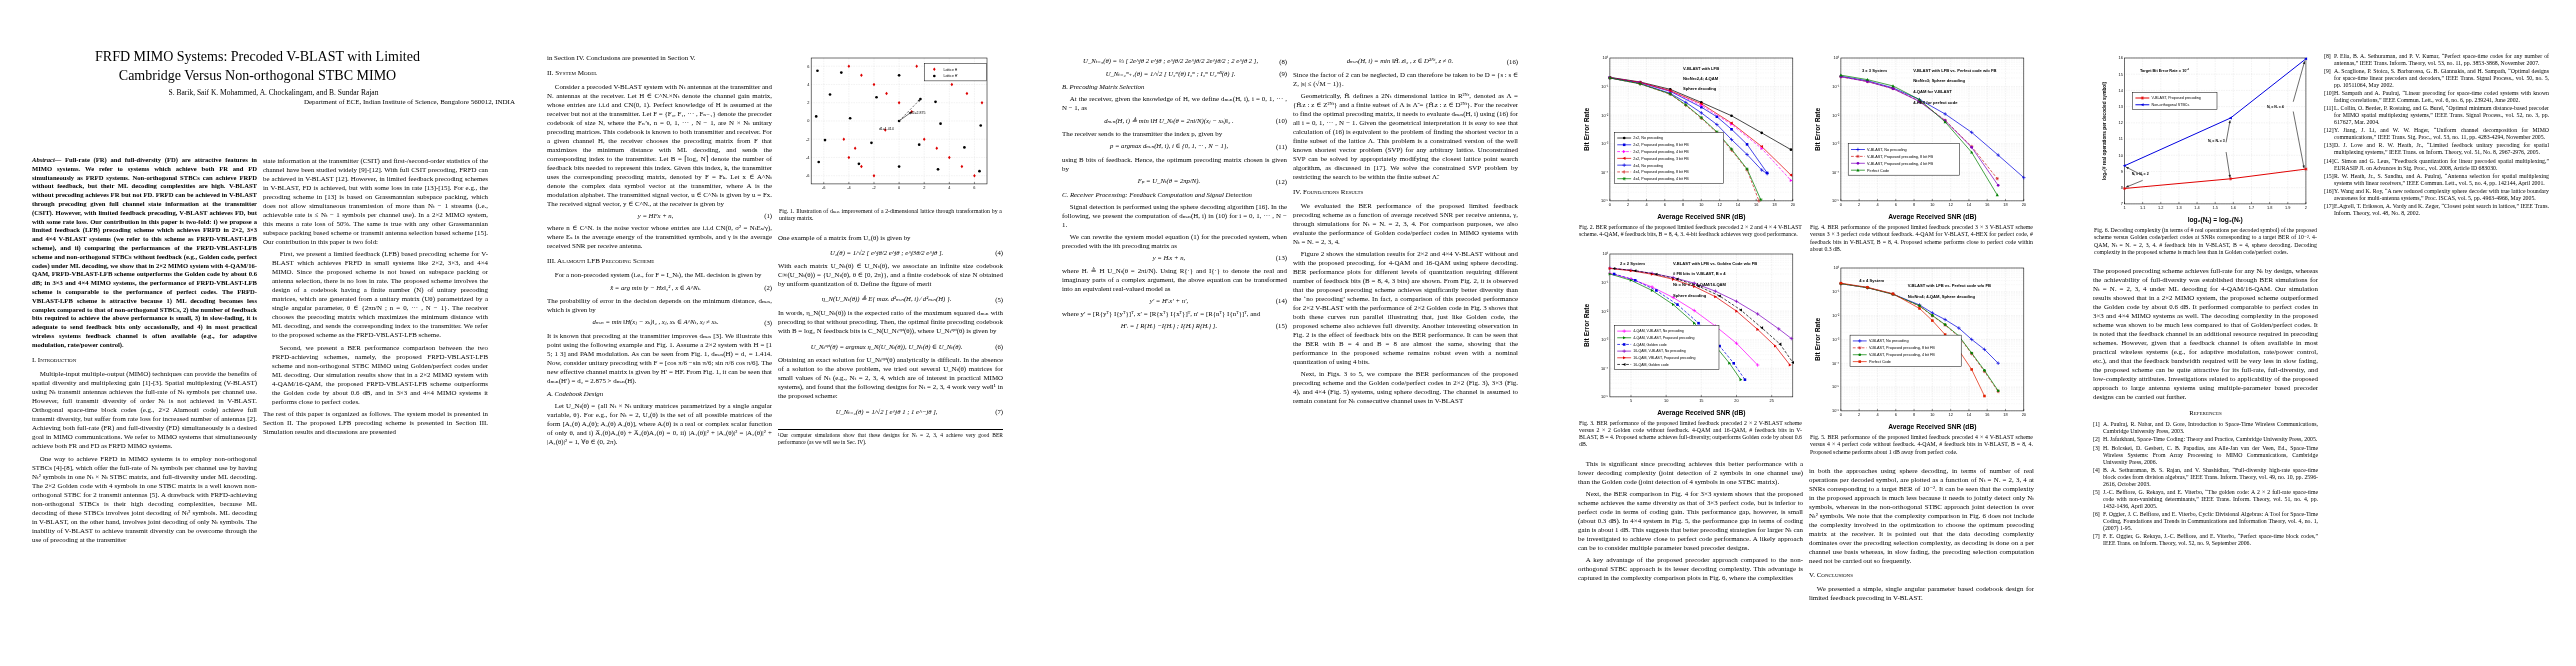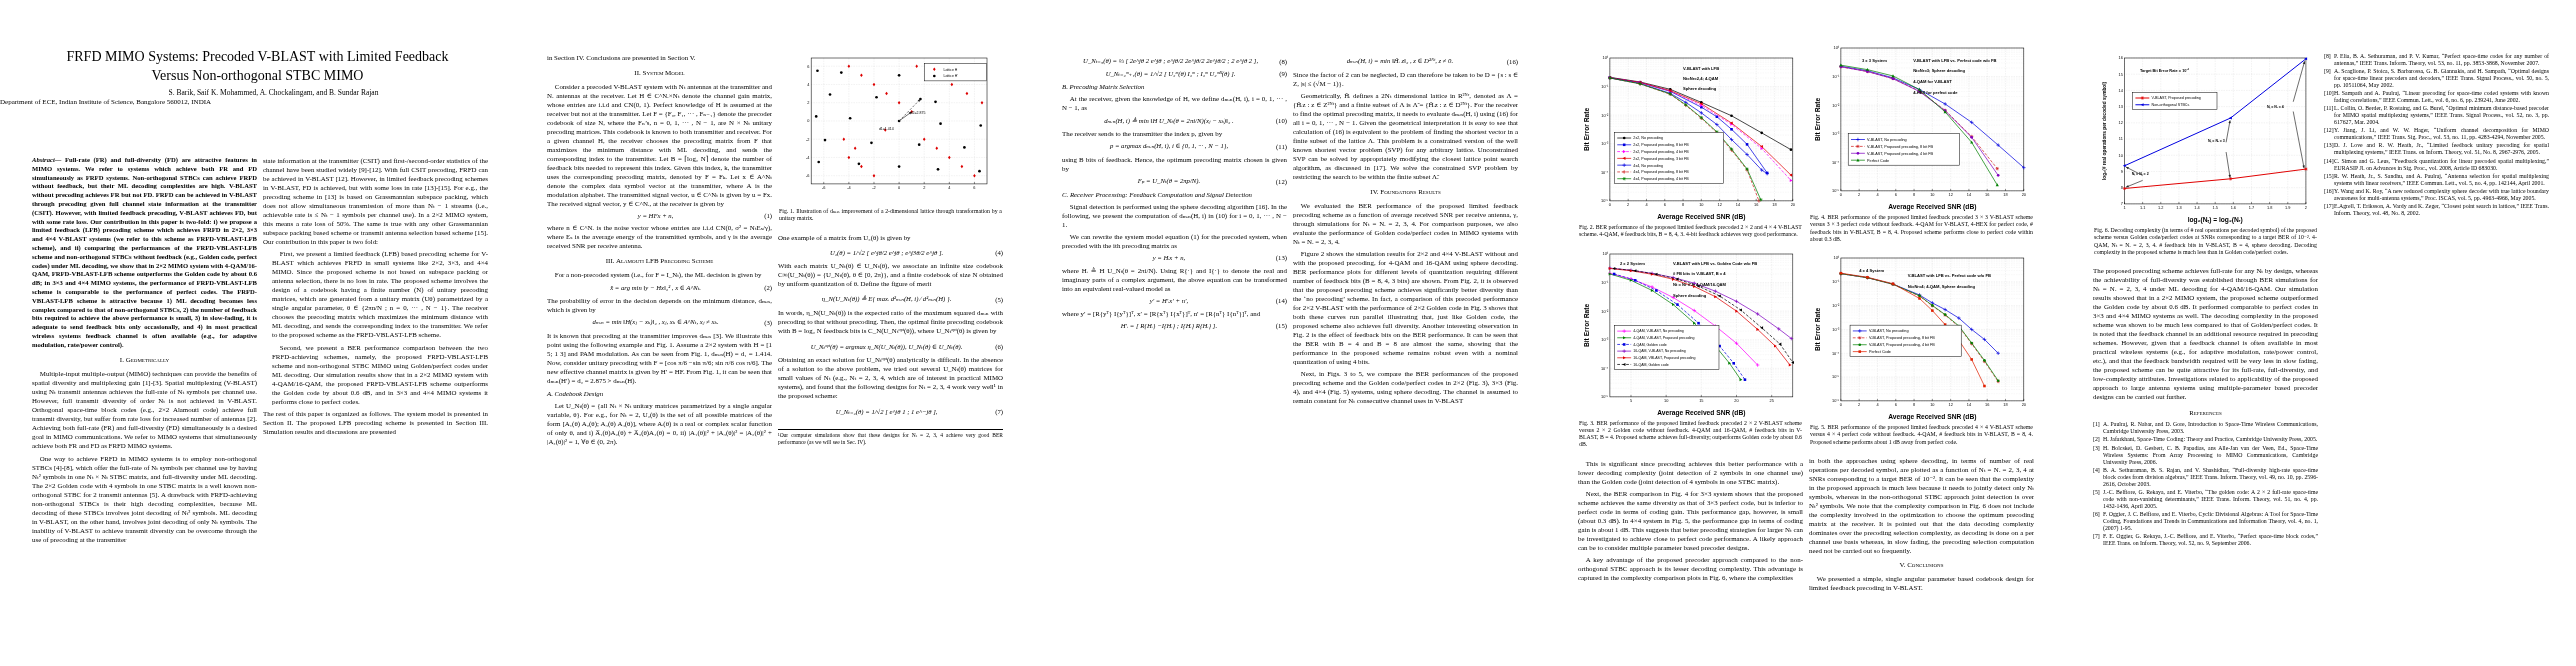--- a/index.html
+++ b/index.html
@@ -1,52 +1,52 @@
 <!DOCTYPE html>
 <html style="font-size:9px"><head>
 <meta charset="utf-8">
 <style>
   html,body{margin:0;padding:0}
   body{width:2576px;height:667px;background:#ffffff;font-family:"Liberation Serif","DejaVu Serif",serif;color:#000;overflow:hidden;position:relative}
   .page{position:absolute;top:0;width:515px;height:667px;background:#fff}
   .stamp{position:absolute;left:12.2px;top:438px;transform:rotate(-90deg);transform-origin:0 0;white-space:nowrap;font-size:10.6px;letter-spacing:0.8px;color:#7a7a7a}
   .title{position:absolute;top:47px;left:50%;transform:translateX(-50%);width:389px;text-align:center;font-size:14px;line-height:19px}
   .authors{position:absolute;top:88px;left:16px;width:100%;text-align:center;font-size:7.5px}
-  .affil{position:absolute;top:98px;left:0;width:100%;text-align:left;font-size:7px}
+  .affil{position:absolute;top:98px;left:0;width:100%;text-align:right;font-size:7px}
   .col{position:absolute;width:225px}
   .flexcol{display:flex;flex-direction:column;height:606px}
   .par,.pari{font-size:6.9px;line-height:9px;text-align:justify;margin:0 0 3.3px 0;text-indent:7.8px}
   .parn{font-size:6.9px;line-height:9px;text-align:justify;margin:0 0 3.3px 0}
   .pari{margin-left:9px}
   .abstract{font-size:6.6px;line-height:8.8px;font-weight:bold;text-align:justify;margin:0 0 5.6px 0}
   .abs-label{font-style:italic}
-  .sec-h{font-size:7px;text-align:center;font-variant:small-caps;margin:6.7px 0 5px 0}
+  .sec-h{font-size:7px;text-align:left;font-variant:small-caps;margin:6.7px 0 5px 0}
   .sub-h{font-size:6.8px;font-style:italic;margin:5.6px 0 3.9px 0}
   .eqrow{display:flex;align-items:center;margin:4.4px 0;font-size:6.7px}
   .eqbody{flex:1;text-align:center;font-style:italic;padding:0 2.2px}
   .eqnum{font-style:normal}
   .fig-cap{font-size:5.8px;line-height:7.2px;text-align:justify;margin:2.2px 1.1px 10px 1.1px}
   .footnote{font-size:5.5px;line-height:6.8px;text-align:justify;border-top:0.6px solid #000;padding-top:2.2px;margin-top:9px}
   .ref-h{font-size:6.7px;text-align:center;font-variant:small-caps;margin:7.8px 0 5.6px 0}
   .ref{font-size:5.8px;line-height:7px;text-align:justify;margin:0 0 1.1px 0;padding-left:10px;position:relative}
   .ref .num{position:absolute;left:0}
   svg.chart{display:block;margin:0 auto 1.1px auto}
 </style>
 </head>
 <body>
 
 <div class="stamp">arXiv:0901.2768v1  [cs.IT]  19 Jan 2009</div>
 
 <div class="page" style="left:0">
-  <div class="title">FRFD MIMO Systems: Precoded V-BLAST with Limited Feedback Versus Non-orthogonal STBC MIMO</div>
+  <div class="title">FRFD MIMO Systems: Precoded V-BLAST with Limited Cambridge Versus Non-orthogonal STBC MIMO</div>
   <div class="authors">S. Barik, Saif K. Mohammed, A. Chockalingam, and B. Sundar Rajan</div>
   <div class="affil">Department of ECE, Indian Institute of Science, Bangalore 560012, INDIA</div>
   <div class="col" style="left:32px;top:156px">
       <p class="abstract"><span class="abs-label">Abstract— </span>Full-rate (FR) and full-diversity (FD) are attractive features in MIMO systems. We refer to systems which achieve both FR and FD simultaneously as FRFD systems. Non-orthogonal STBCs can achieve FRFD without feedback, but their ML decoding complexities are high. V-BLAST without precoding achieves FR but not FD. FRFD can be achieved in V-BLAST through precoding given full channel state information at the transmitter (CSIT). However, with limited feedback precoding, V-BLAST achieves FD, but with some rate loss. Our contribution in this paper is two-fold: i) we propose a limited feedback (LFB) precoding scheme which achieves FRFD in 2×2, 3×3 and 4×4 V-BLAST systems (we refer to this scheme as FRFD-VBLAST-LFB scheme), and ii) comparing the performances of the FRFD-VBLAST-LFB scheme and non-orthogonal STBCs without feedback (e.g., Golden code, perfect codes) under ML decoding, we show that in 2×2 MIMO system with 4-QAM/16-QAM, FRFD-VBLAST-LFB scheme outperforms the Golden code by about 0.6 dB; in 3×3 and 4×4 MIMO systems, the performance of FRFD-VBLAST-LFB scheme is comparable to the performance of perfect codes. The FRFD-VBLAST-LFB scheme is attractive because 1) ML decoding becomes less complex compared to that of non-orthogonal STBCs, 2) the number of feedback bits required to achieve the above performance is small, 3) in slow-fading, it is adequate to send feedback bits only occasionally, and 4) in most practical wireless systems feedback channel is often available (e.g., for adaptive modulation, rate/power control).</p>
-      <div class="sec-h">I. Geometrically</div>
+      <div class="sec-h">I. Introduction</div>
       <p class="par">Multiple-input multiple-output (MIMO) techniques can provide the benefits of spatial diversity and multiplexing gain [1]-[3]. Spatial multiplexing (V-BLAST) using Nₜ transmit antennas achieves the full-rate of Nₜ symbols per channel use. However, full transmit diversity of order Nₜ is not achieved in V-BLAST. Orthogonal space-time block codes (e.g., 2×2 Alamouti code) achieve full transmit diversity, but suffer from rate loss for increased number of antennas [2]. Achieving both full-rate (FR) and full-diversity (FD) simultaneously is a desired goal in MIMO communications. We refer to MIMO systems that simultaneously achieve both FR and FD as FRFD MIMO systems.</p>
       <p class="par">One way to achieve FRFD in MIMO systems is to employ non-orthogonal STBCs [4]-[8], which offer the full-rate of Nₜ symbols per channel use by having Nₜ² symbols in one Nₜ × Nₜ STBC matrix, and full-diversity under ML decoding. The 2×2 Golden code with 4 symbols in one STBC matrix is a well known non-orthogonal STBC for 2 transmit antennas [5]. A drawback with FRFD-achieving non-orthogonal STBCs is their high decoding complexities, because ML decoding of these STBCs involves joint decoding of Nₜ² symbols. ML decoding in V-BLAST, on the other hand, involves joint decoding of only Nₜ symbols. The inability of V-BLAST to achieve transmit diversity can be overcome through the use of precoding at the transmitter</p>
     </div>
   <div class="col" style="left:263px;top:156px">
       <p class="parn">state information at the transmitter (CSIT) and first-/second-order statistics of the channel have been studied widely [9]-[12]. With full CSIT precoding, FRFD can be achieved in V-BLAST [12]. However, in limited feedback precoding schemes in V-BLAST, FD is achieved, but with some loss in rate [13]-[15]. For e.g., the precoding scheme in [13] is based on Grassmannian subspace packing, which does not allow simultaneous transmission of more than Nₜ − 1 streams (i.e., achievable rate is ≤ Nₜ − 1 symbols per channel use). In a 2×2 MIMO system, this means a rate loss of 50%. The same is true with any other Grassmannian subspace packing based scheme or transmit antenna selection based scheme [15]. Our contribution in this paper is two fold:</p>
       <p class="pari">First, we present a limited feedback (LFB) based precoding scheme for V-BLAST which achieves FRFD in small systems like 2×2, 3×3, and 4×4 MIMO. Since the proposed scheme is not based on subspace packing or antenna selection, there is no loss in rate. The proposed scheme involves the design of a codebook having a finite number (N) of unitary precoding matrices, which are generated from a unitary matrix (Uθ) parametrized by a single angular parameter, θ ∈ {2πn/N ; n = 0, ··· , N − 1}. The receiver chooses the precoding matrix which maximizes the minimum distance with ML decoding, and sends the corresponding index to the transmitter. We refer to the proposed scheme as the FRFD-VBLAST-LFB scheme.</p>
       <p class="pari">Second, we present a BER performance comparison between the two FRFD-achieving schemes, namely, the proposed FRFD-VBLAST-LFB scheme and non-orthogonal STBC MIMO using Golden/perfect codes under ML decoding. Our simulation results show that in a 2×2 MIMO system with 4-QAM/16-QAM, the proposed FRFD-VBLAST-LFB scheme outperforms the Golden code by about 0.6 dB, and in 3×3 and 4×4 MIMO systems it performs close to perfect codes.</p>
       <p class="parn">The rest of this paper is organized as follows. The system model is presented in Section II. The proposed LFB precoding scheme is presented in Section III. Simulation results and discussions are presented</p>
     </div>
 </div>
@@ -670,21 +670,21 @@
           <text x="90.225" y="210.13199999999998" font-size="6.4" font-family="Liberation Sans, sans-serif">16-QAM, Golden code</text>
         </g>
         <text x="212.5" y="299" text-anchor="middle" font-size="12" font-weight="bold" font-family="Liberation Sans, sans-serif">Average Received SNR (dB)</text>
         <text x="11" y="137.5" text-anchor="middle" font-size="12" font-weight="bold" font-family="Liberation Sans, sans-serif" transform="rotate(-90 11 137.5)">Bit Error Rate</text>
       </svg>
       <div class="fig-cap">Fig. 3.   BER performance of the proposed limited feedback precoded 2 × 2 V-BLAST scheme versus 2 × 2 Golden code without feedback. 4-QAM and 16-QAM, # feedback bits in V-BLAST, B = 4. Proposed scheme achieves full-diversity; outperforms Golden code by about 0.6 dB.</div>
       <p class="par">This is significant since precoding achieves this better performance with a lower decoding complexity (joint detection of 2 symbols in one channel use) than the Golden code (joint detection of 4 symbols in one STBC matrix).</p>
       <p class="par">Next, the BER comparison in Fig. 4 for 3×3 system shows that the proposed scheme achieves the same diversity as that of 3×3 perfect code, but is inferior to perfect code in terms of coding gain. This performance gap, however, is small (about 0.3 dB). In 4×4 system in Fig. 5, the performance gap in terms of coding gain is about 1 dB. This suggests that better precoding strategies for larger Nₜ can be investigated to achieve close to perfect code performance. A likely approach can be to consider multiple parameter based precoder designs.</p>
       <p class="par">A key advantage of the proposed precoder approach compared to the non-orthogonal STBC approach is its lesser decoding complexity. This advantage is captured in the complexity comparison plots in Fig. 6, where the complexities</p>
     </div>
-  <div class="col" style="left:263px;top:43px">
+  <div class="col" style="left:263px;top:53px">
       <svg class="chart" viewBox="0 0 386 304" width="215" height="169">
         <rect x="48" y="9" width="329" height="257" fill="#fff"></rect>
         <line x1="48" y1="9" x2="48" y2="266" stroke="#aaaaaa" stroke-width="0.5" stroke-dasharray="1,2" fill="none"></line>
         <text x="48" y="276" text-anchor="middle" font-size="7" font-family="Liberation Sans, sans-serif">0</text>
         <line x1="80.9" y1="9" x2="80.9" y2="266" stroke="#aaaaaa" stroke-width="0.5" stroke-dasharray="1,2" fill="none"></line>
         <text x="80.9" y="276" text-anchor="middle" font-size="7" font-family="Liberation Sans, sans-serif">2</text>
         <line x1="113.8" y1="9" x2="113.8" y2="266" stroke="#aaaaaa" stroke-width="0.5" stroke-dasharray="1,2" fill="none"></line>
         <text x="113.8" y="276" text-anchor="middle" font-size="7" font-family="Liberation Sans, sans-serif">4</text>
         <line x1="146.7" y1="9" x2="146.7" y2="266" stroke="#aaaaaa" stroke-width="0.5" stroke-dasharray="1,2" fill="none"></line>
         <text x="146.7" y="276" text-anchor="middle" font-size="7" font-family="Liberation Sans, sans-serif">6</text>

